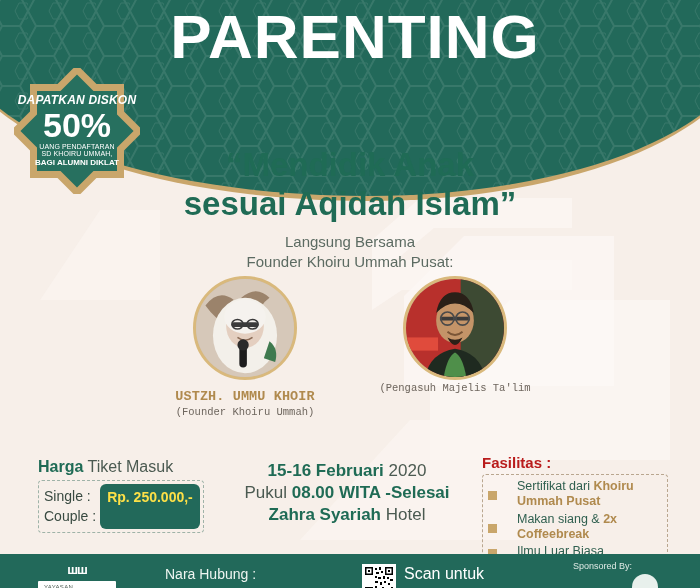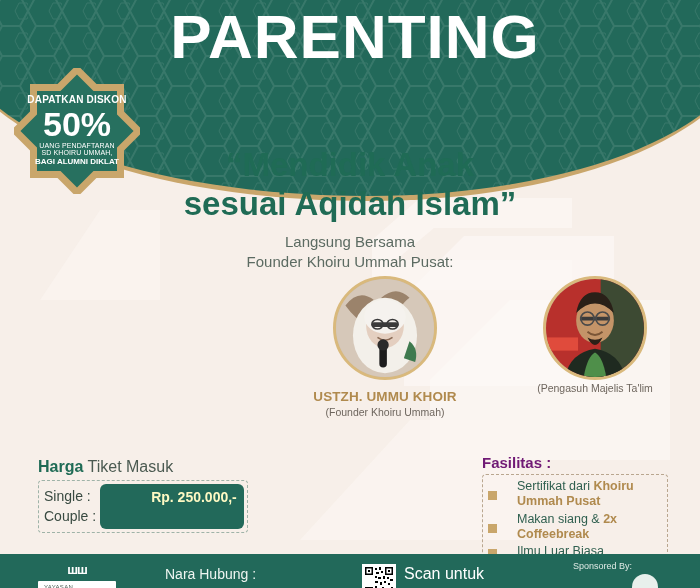--- a/index.html
+++ b/index.html
@@ -79,21 +79,21 @@
     z-index: 6;
   }
   .badge svg { position: absolute; inset: 0; }
   .badge-text {
     position: absolute; inset: 0;
     display: flex; flex-direction: column;
     align-items: center; justify-content: center;
     color: #ffffff; text-align: center;
     line-height: 1.05;
   }
-  .bd-top  { font-size: 10px; letter-spacing: .2px; font-weight: 600; }
+  .bd-top  { font-size: 12px; letter-spacing: .2px; font-weight: 600; font-style: italic; }
   .bd-pct  { font-size: 34px; font-weight: 800; line-height: 1; margin: 1px 0 1px; }
   .bd-l1, .bd-l2 { font-size: 7px; letter-spacing: .1px; }
   .bd-l3 { font-size: 8px; font-weight: 800; margin-top: 2px; }
 
   
   .theme {
     position: absolute; left: 0; right: 0; top: 146px;
     text-align: center;
     color: #1f6b55;
     font-weight: 800;
@@ -106,22 +106,23 @@
     text-align: center;
     color: #5c6b62;
     font-size: 15px;
     line-height: 1.3;
     z-index: 3;
   }
 
   
   .speakers {
     position: absolute; left: 0; right: 0; top: 276px;
-    display: flex; justify-content: flex-end; 
+    display: flex; justify-content: center; 
     z-index: 3;
+    font-family: Liberation Mono, monospace;
   }
   .spk { width: 210px; text-align: center; }
   .photo {
     width: 104px; height: 104px; margin: 0 auto;
     border-radius: 50%;
     border: 3px solid #d9b97c;
     overflow: hidden;
     position: relative;
     background: #cbbba8;
   }
@@ -158,33 +159,33 @@
   }
   .price-rows { display: flex; align-items: stretch; }
   .price-labels { padding: 2px 4px 2px 2px; }
   .price-labels div { font-size: 14px; color: #394a41; line-height: 1.45; white-space: nowrap;}
   .price-vals {
     background: #22695a; border-radius: 6px;
     padding: 3px 7px;
   }
   .price-vals div { font-size: 14px; font-weight: 800; line-height: 1.45; white-space: nowrap;}
   .pv-single { color: #ffffff; }
-  .pv-couple { color: #fef9c3; margin-left: 44px; }
+  .pv-couple { color: #fde047; }
 
   
   .date-block {
     position: absolute; left: 228px; top: 8px; width: 238px;
     text-align: center; color: #4b5a51; line-height: 1.3;
   }
   .date-block div { font-size: 17px; }
   .date-block b { color: #1f6b55; font-weight: 800; }
 
   
   .fac-block { position: absolute; left: 482px; top: 2px; width: 186px; }
-  .fac-title { font-size: 15px; font-weight: 800; color: #701a75; margin-bottom: 3px;}
+  .fac-title { font-size: 15px; font-weight: 800; color: #b91c1c; margin-bottom: 3px;}
   .fac-dash {
     border: 1.4px dashed #b9a68f; border-radius: 4px;
     padding: 4px 5px 5px;
   }
   .fac-item { display: flex; gap: 20px; align-items: center; margin-bottom: 2px; }
   .fac-bullet {
     flex: 0 0 auto; width: 9px; height: 9px; margin-top: 3px;
     background: #c9a66b; border: 1px solid #b0comment;
   }
   .fac-bullet i { display:block; width:100%; height:100%; background:#c9a66b; }
@@ -348,20 +349,31 @@
             <div>Single  :</div>
             <div>Couple :</div>
           </div>
           <div class="price-vals">
             <div class="pv-couple">Rp. 250.000,-</div>
           </div>
         </div>
       </div>
     </div>
 
+    <div class="date-block">
+      <div>
+        <b>15-16 Februari</b><span> 2020</span>
+      </div>
+      <div>
+        <span>Pukul </span><b>08.00 WITA -Selesai</b>
+      </div>
+      <div>
+        <b>Zahra Syariah</b><span> Hotel</span>
+      </div>
+    </div>
 
     <div class="fac-block">
       <div class="fac-title">Fasilitas :</div>
       <div class="fac-dash">
 
         <div class="fac-item">
           <span class="fac-bullet">
               <i></i>
             </span>
           <span class="fac-text">

